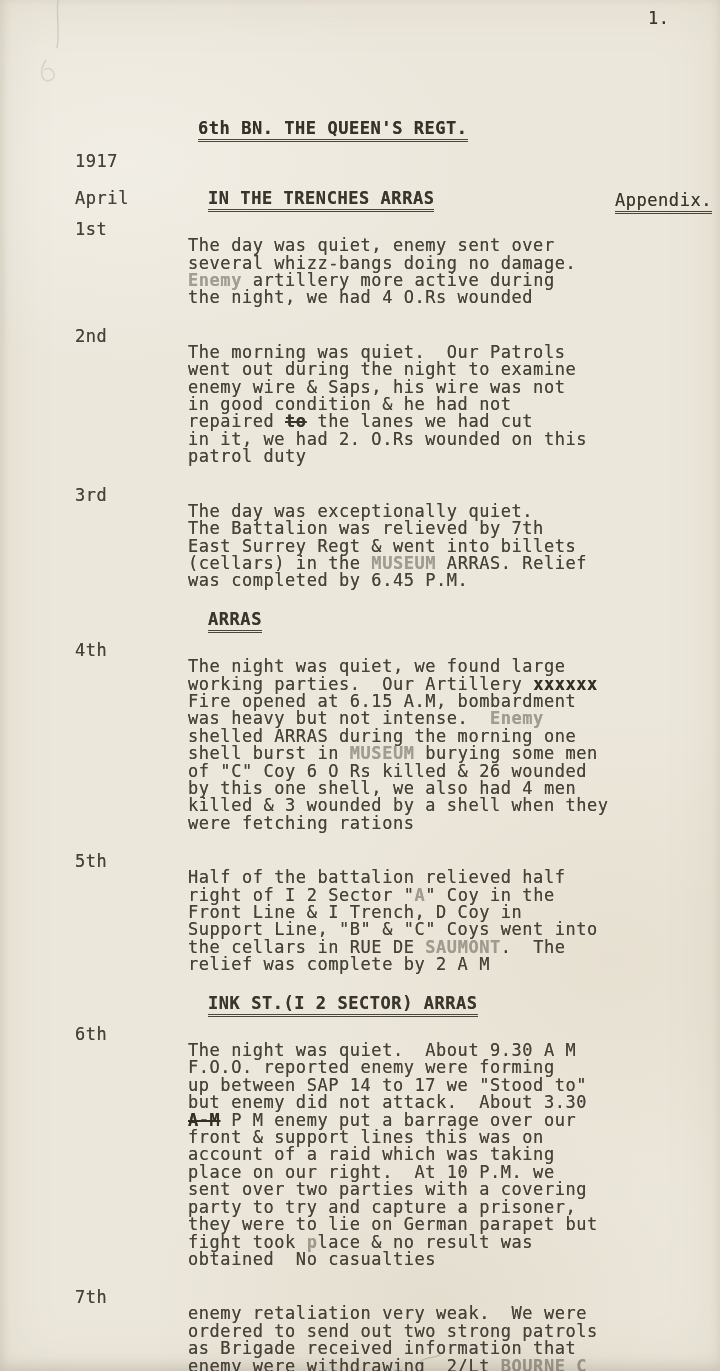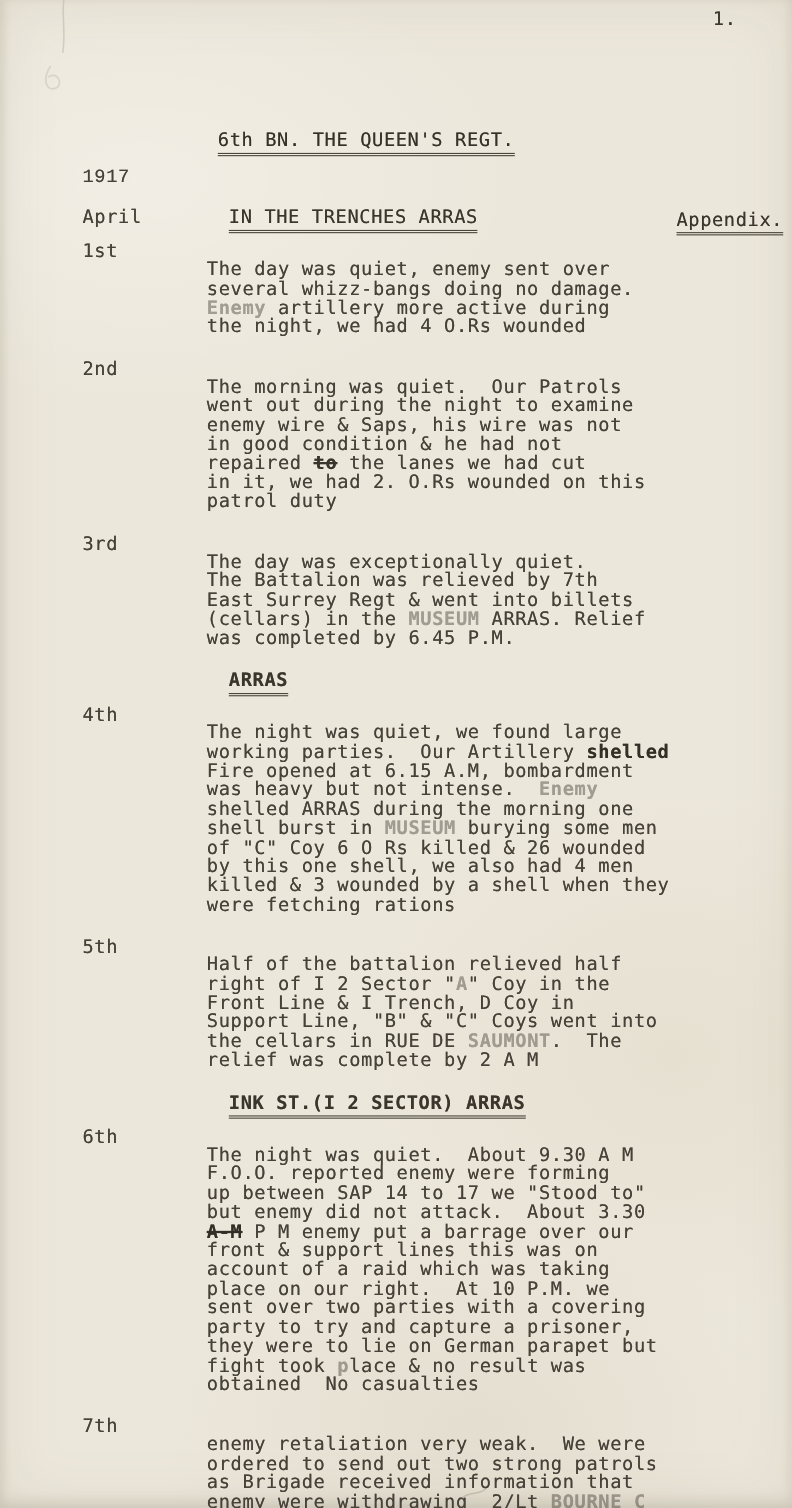--- a/index.html
+++ b/index.html
@@ -46,41 +46,40 @@
     top: 120px;
     width: 637px;
   }
   .underlined {
     border-bottom: 3px double #4a453a;
     padding-bottom: 1px;
   }
   .doc-title {
     margin-left: 123px;
     color: #36322a;
-    font-weight: normal;
+    font-weight: bold;
     white-space: pre;
   }
   .year-label {
     margin-top: 16px;
     white-space: pre;
-    font-family: Liberation Mono, monospace;
   }
   .month-row {
     display: flex;
     margin-top: 19px;
     position: relative;
   }
   .date-col {
     width: 113px;
     flex: 0 0 113px;
     white-space: pre;
   }
   .section-title {
     color: #3b362d;
-    font-weight: normal;
+    font-weight: bold;
     white-space: pre;
   }
   .appendix {
     position: absolute;
     right: 0;
     top: 2px;
     color: #3b362d;
   }
   .entries {
     margin-top: 14px;
@@ -175,21 +174,21 @@
             <div class="entry-line">East Surrey Regt &amp; went into billets</div>
             <div class="entry-line">(cellars) in the <span class="faint">MUSEUM</span> ARRAS. Relief</div>
             <div class="entry-line">was completed by 6.45 P.M.</div>
           </div>
         </div>
         <div class="heading-block"><span class="underlined">ARRAS</span></div>
         <div class="entry-row">
           <div class="date-col">4th</div>
           <div class="entry-body">
             <div class="entry-line">The night was quiet, we found large</div>
-            <div class="entry-line">working parties.  Our Artillery <span class="bold">shelled</span></div>
+            <div class="entry-line">working parties.  Our Artillery <span class="bold">xxxxxx</span></div>
             <div class="entry-line">Fire opened at 6.15 A.M, bombardment</div>
             <div class="entry-line">was heavy but not intense.  <span class="faint">Enemy</span></div>
             <div class="entry-line">shelled ARRAS during the morning one</div>
             <div class="entry-line">shell burst in <span class="faint">MUSEUM</span> burying some men</div>
             <div class="entry-line">of "C" Coy 6 O Rs killed &amp; 26 wounded</div>
             <div class="entry-line">by this one shell, we also had 4 men</div>
             <div class="entry-line">killed &amp; 3 wounded by a shell when they</div>
             <div class="entry-line">were fetching rations</div>
           </div>
         </div>

